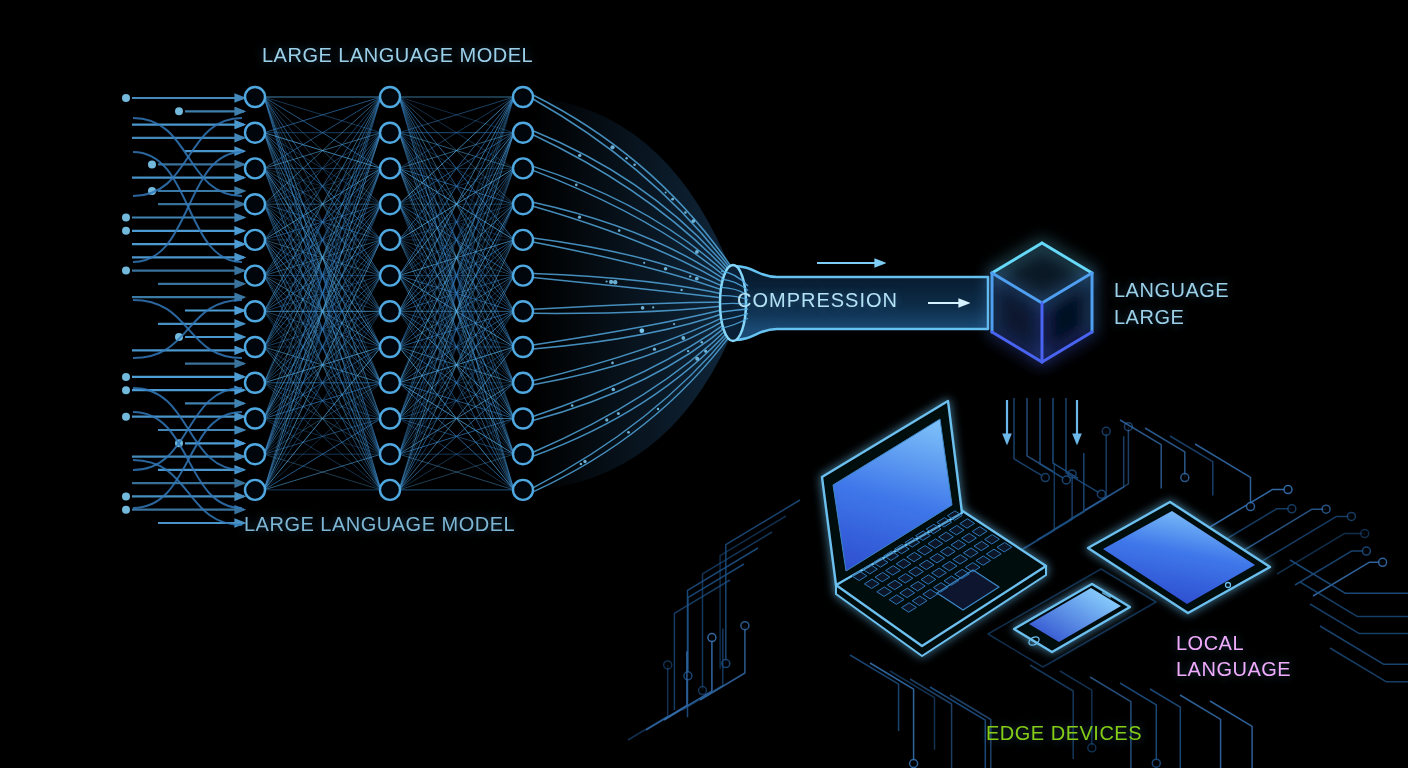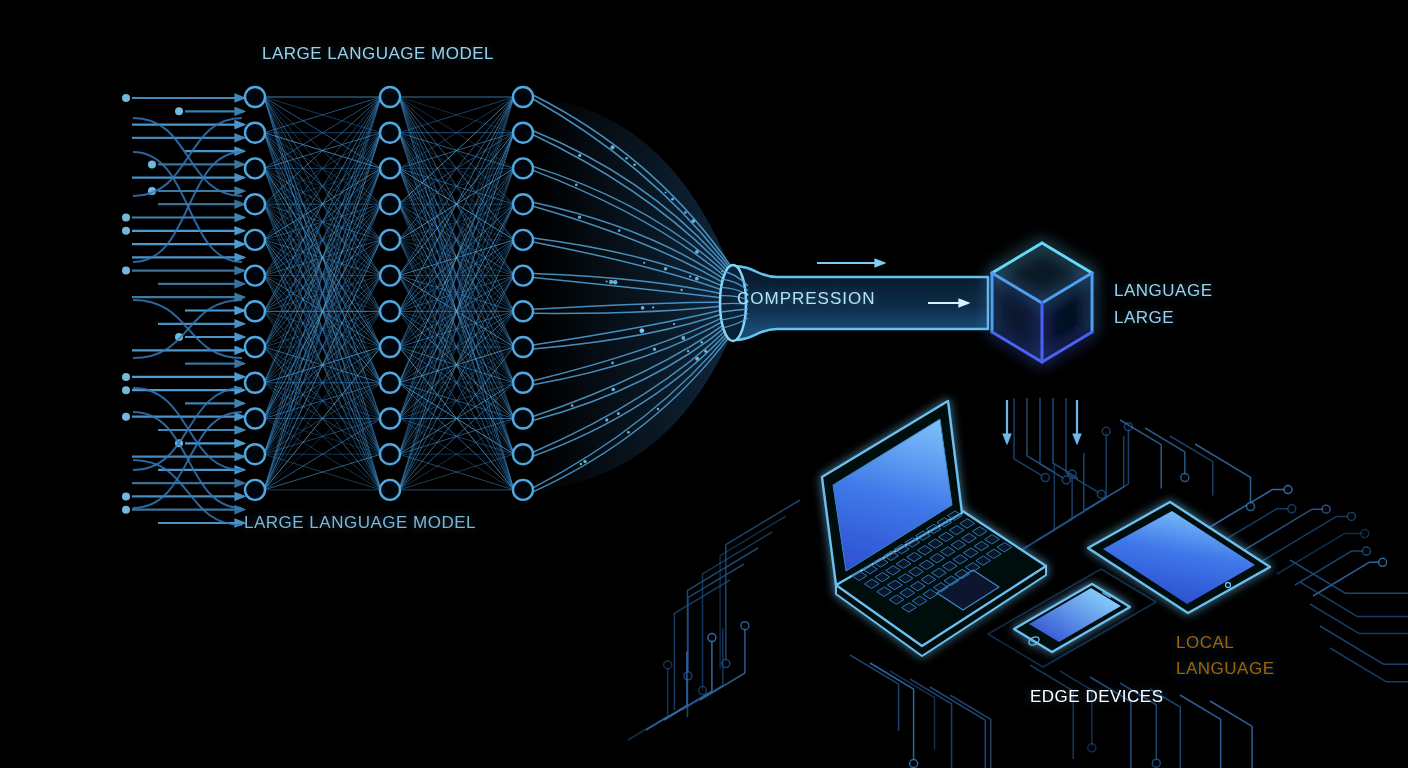--- a/index.html
+++ b/index.html
@@ -1,27 +1,27 @@
 <!DOCTYPE html>
 <html><head>
 <meta charset="utf-8">
 <style>
   html,body{margin:0;padding:0;background:#000;}
   .stage{position:relative;width:1408px;height:768px;background:#000;overflow:hidden;
          font-family:"Liberation Sans",sans-serif;}
   svg{position:absolute;left:0;top:0;}
   .label{position:absolute;color:#9bd0e9;white-space:nowrap;letter-spacing:.5px;
-         font-size:17px;text-shadow:0 0 9px rgba(90,170,230,.38);}
+         font-size:20px;text-shadow:0 0 9px rgba(90,170,230,.38);}
   .l-llm-top{left:262px;top:44px;}
   .l-llm-bottom{left:244px;top:513px;color:#7db6d4;}
   .l-compression{left:737px;top:289px;color:#b4e2f5;letter-spacing:1px;}
   .l-smaller{left:1114px;top:277px;line-height:27px;}
   .l-consumer{left:715px;top:631px;line-height:25px;color:#8ecbe8;}
-  .l-edge{left:986px;top:687px;color:#ffffff;margin-left:44px;}
-  .l-local{left:1176px;top:630px;line-height:26px;color:#a16207;}
+  .l-edge{left:986px;top:722px;color:#84cc16;}
+  .l-local{left:1176px;top:630px;line-height:26px;color:#f0abfc;}
 </style>
 </head>
 <body>
 
 <div class="stage">
 
   <svg id="art" viewBox="0 0 1408 768" width="1408" height="768">
     <g id="traces">
         <path d="M800,500 L725.8,544.6 L725.8,663.6" stroke="#1d4f82" stroke-width="1.5" fill="none" opacity="0.86" stroke-linejoin="round"></path>
         <circle cx="725.8" cy="663.6" r="4" stroke="#1d4f82" stroke-width="1.5" fill="#000" opacity="0.86"></circle>

